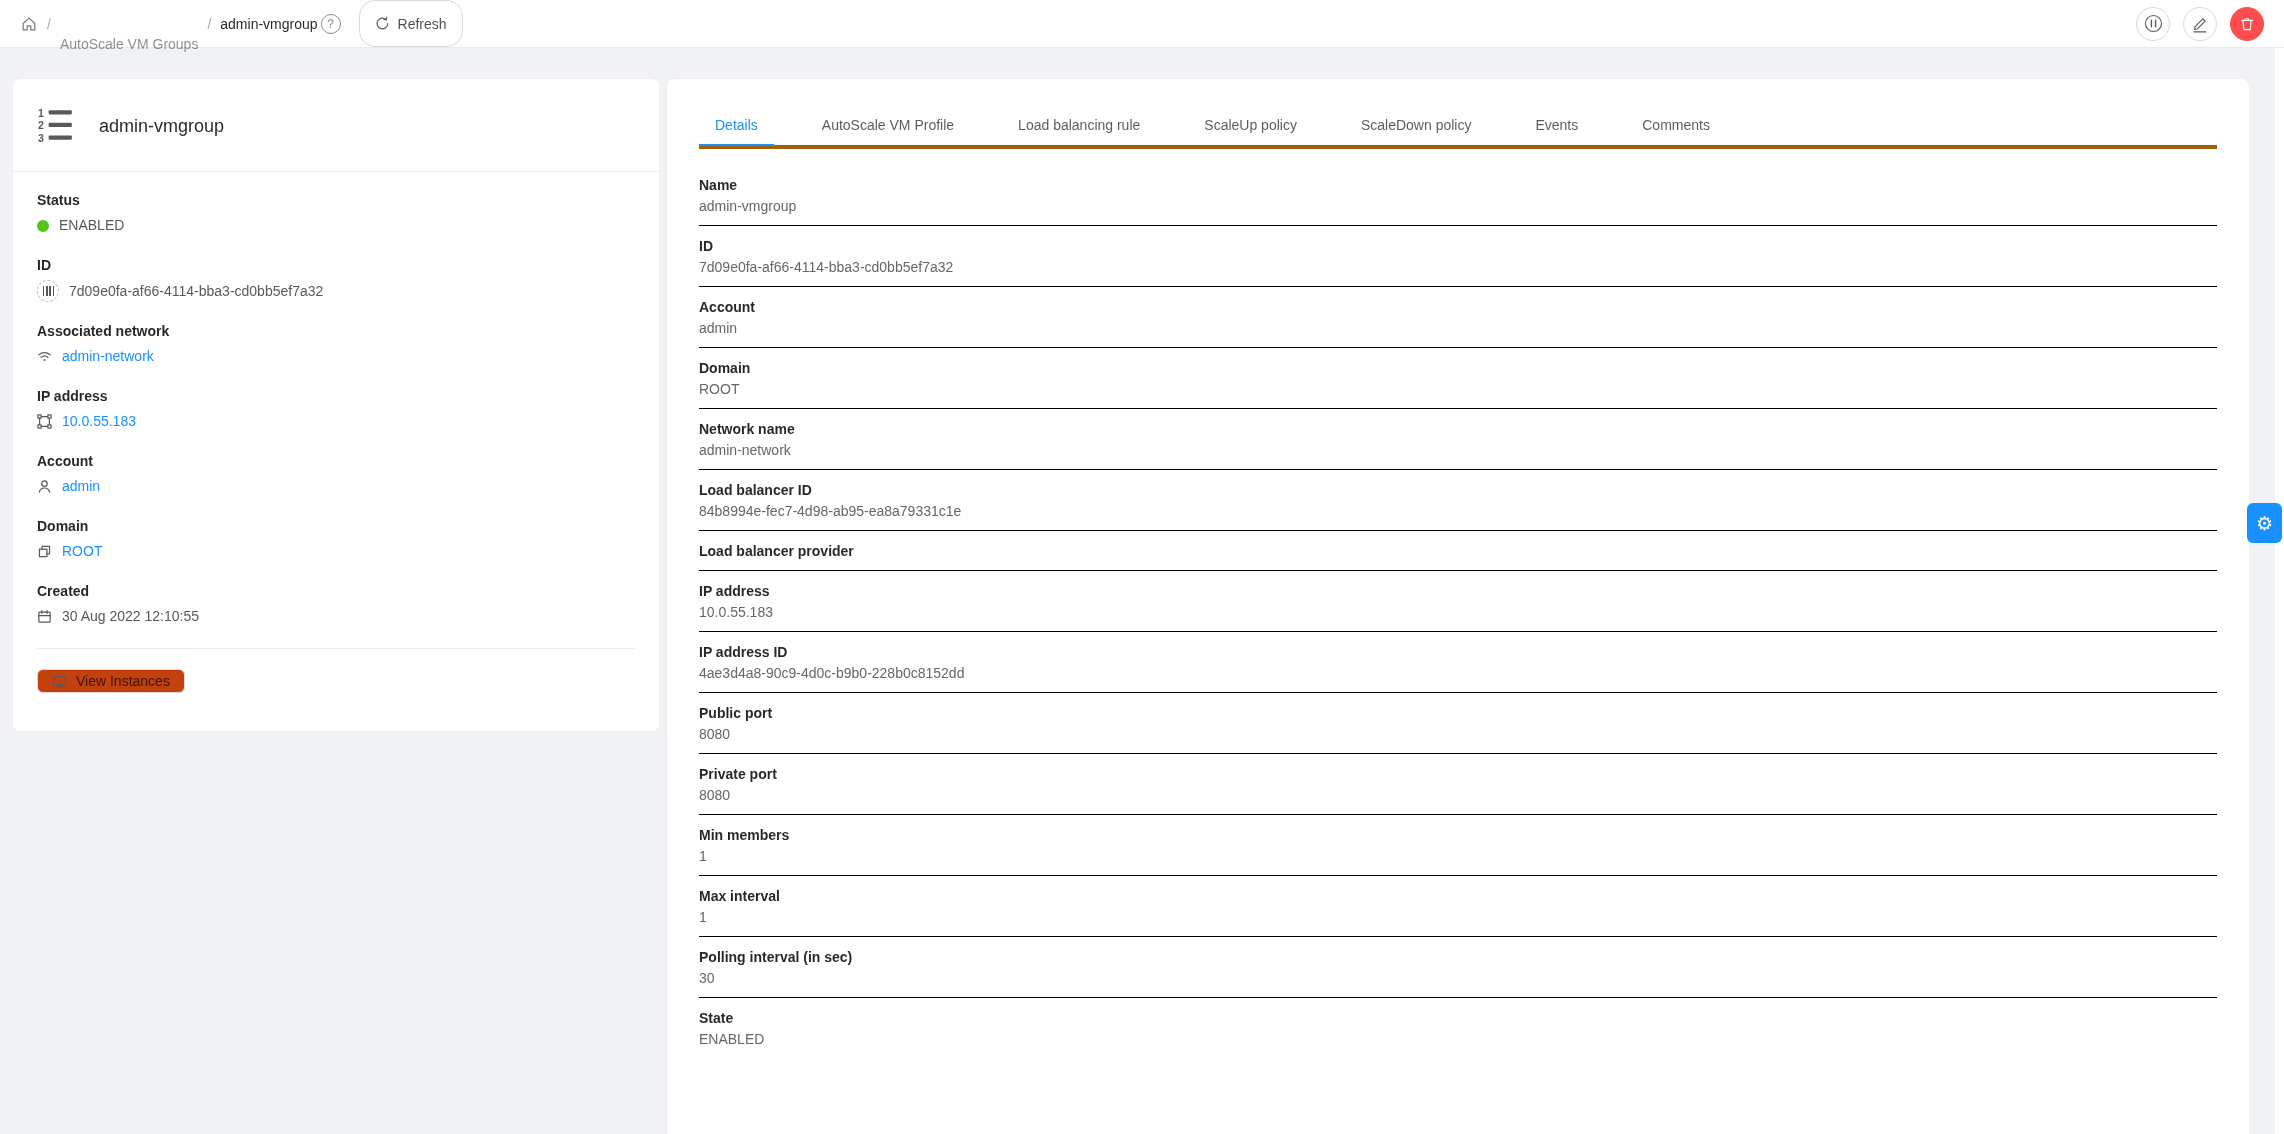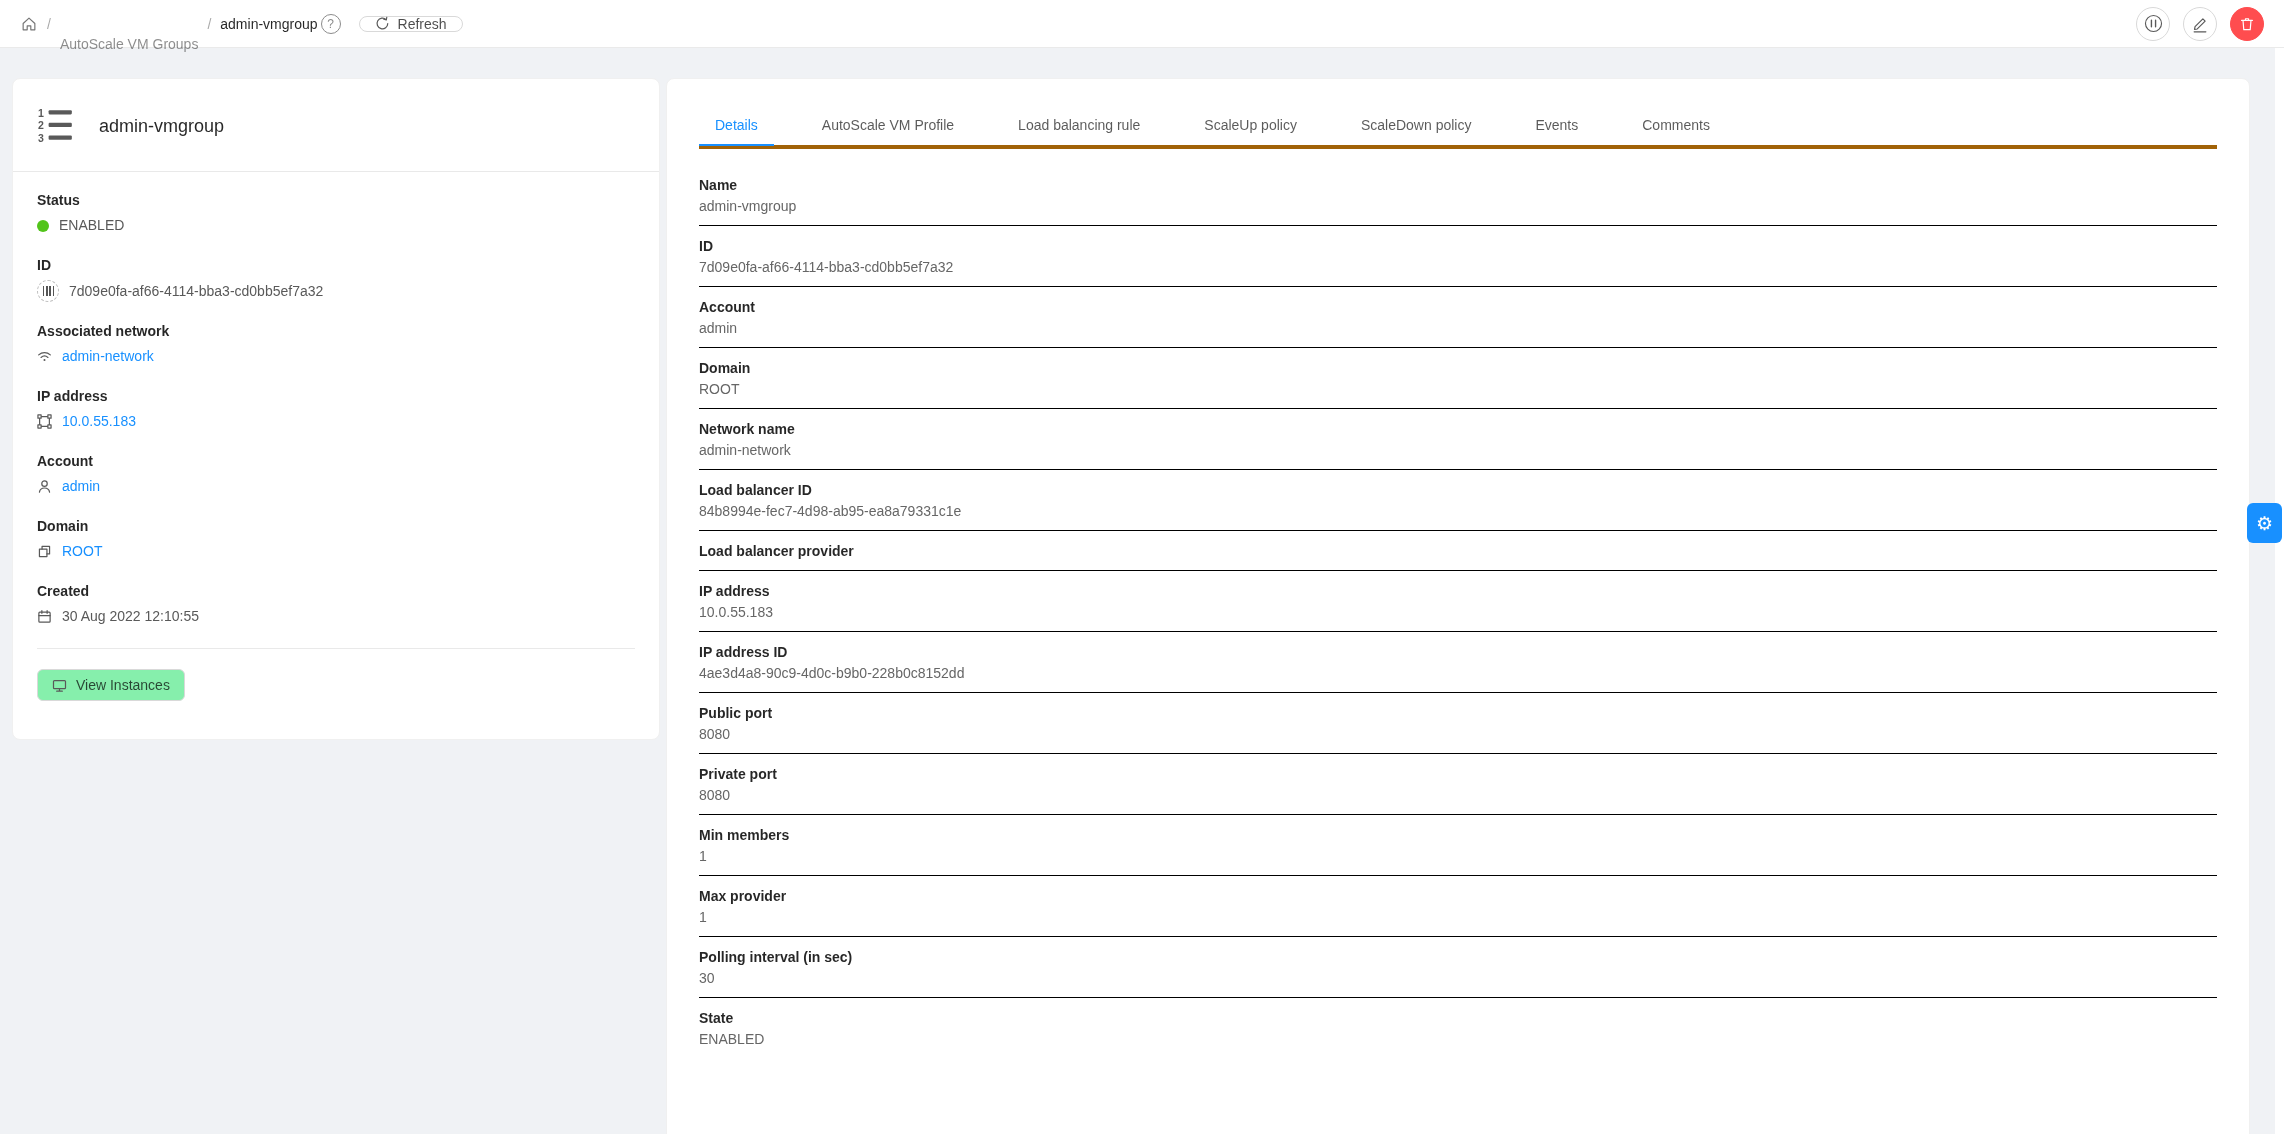--- a/index.html
+++ b/index.html
@@ -21,21 +21,21 @@
   .crumb-home { display:inline-flex; color:#757575; cursor:pointer; }
   .crumb-sep { color:rgba(0,0,0,.35); }
   .crumb-link { color:rgba(0,0,0,.45); cursor:pointer;margin-top:40px; }
   .crumb-current { color:rgba(0,0,0,.85); }
   .help-badge {
     width:20px; height:20px; border:1px solid #8c8c8c; border-radius:50%;
     display:inline-grid; place-items:center; font-size:12px; color:#8c8c8c;
     margin-left:3px; cursor:pointer;
   }
   .refresh-btn {
-    margin-left:18px; height:16px; padding:0 15px;
+    margin-left:18px; height:47px; padding:0 15px;
     display:inline-flex; align-items:center; gap:8px;
     background:#fff; border:1px solid #d9d9d9; border-radius:16px;
     color:rgba(0,0,0,.70); font-size:14px; cursor:pointer;
     font-family:inherit;
   }
   .refresh-btn svg { color:#595959; }
   .topbar-actions { margin-left:auto; display:flex; align-items:center; gap:13px; }
   .icon-btn {
     width:34px; height:34px; border-radius:50%;
     border:1px solid #d9d9d9; background:#fff; color:#595959;
@@ -72,23 +72,23 @@
   .uuid-badge {
     width:22px; height:22px; border:1px dashed #bfbfbf; border-radius:50%;
     display:grid; place-items:center; flex:none;
   }
   .uuid-badge i {
     display:block; width:11px; height:10px;
     background:repeating-linear-gradient(90deg,#555 0 1.5px,transparent 1.5px 3.2px);
   }
   .actions-divider { border-top:1px solid #e9e9e9; margin:20px 24px 0; }
   .view-instances {
-    margin:20px 24px 38px; height:32px; padding:4px 14px;
+    margin:20px 24px 38px; height:24px; padding:4px 14px;
     display:inline-flex; align-items:center; gap:9px;
-    background:#86efac; border:1px solid #d9d9d9; border-radius:6px;
+    background:#c2410c; border:1px solid #d9d9d9; border-radius:6px;
     color:rgba(0,0,0,.70); font-size:14px; cursor:pointer; font-family:inherit;
   }
   .view-instances svg { color:#595959; }
 
   
   .detail-card {
     flex:1; background:#fff; border:1px solid #f0f0f0; border-radius:8px;
     padding:26px 32px 0; min-height:1100px;
   }
   .tabs { display:flex; border-bottom:4px solid #a16207; }
@@ -345,21 +345,21 @@
         </div>
         <div class="detail-row">
           <div class="detail-label">Private port</div>
           <div class="detail-value">8080</div>
         </div>
         <div class="detail-row">
           <div class="detail-label">Min members</div>
           <div class="detail-value">1</div>
         </div>
         <div class="detail-row">
-          <div class="detail-label">Max provider</div>
+          <div class="detail-label">Max interval</div>
           <div class="detail-value">1</div>
         </div>
         <div class="detail-row">
           <div class="detail-label">Polling interval (in sec)</div>
           <div class="detail-value">30</div>
         </div>
         <div class="detail-row">
           <div class="detail-label">State</div>
           <div class="detail-value">ENABLED</div>
         </div>

